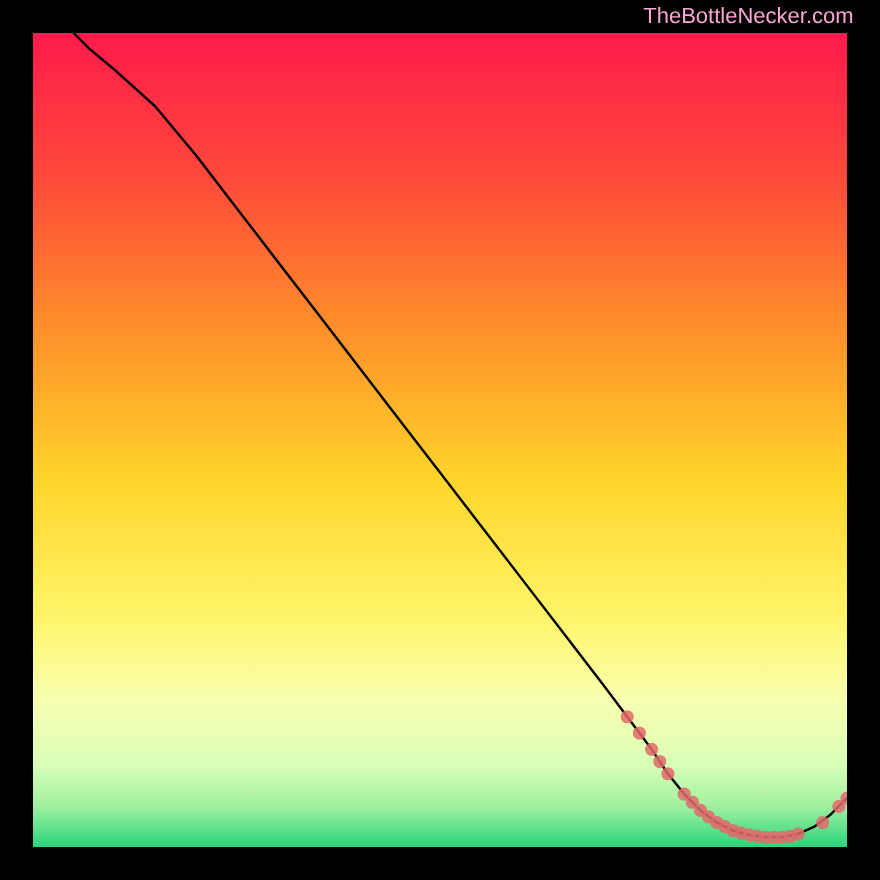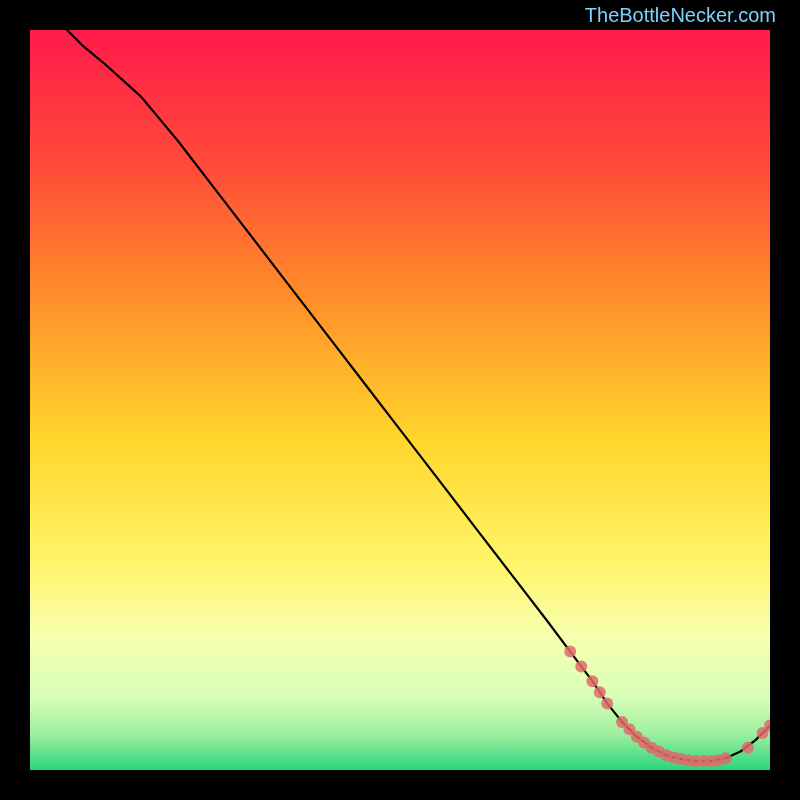--- a/index.html
+++ b/index.html
@@ -14,21 +14,21 @@
   .container {
     position: relative;
     width: 800px;
     height: 800px;
     background: #000;
   }
   .watermark {
     position: absolute;
     top: 4px;
     right: 24px;
-    color: #7dd3fc;
+    color: #f9a8d4;
     font-size: 20px;
     font-weight: normal;
     z-index: 10;
   }
   .plot-area {
     position: absolute;
     left: 30px;
     top: 30px;
     width: 740px;
     height: 740px;

